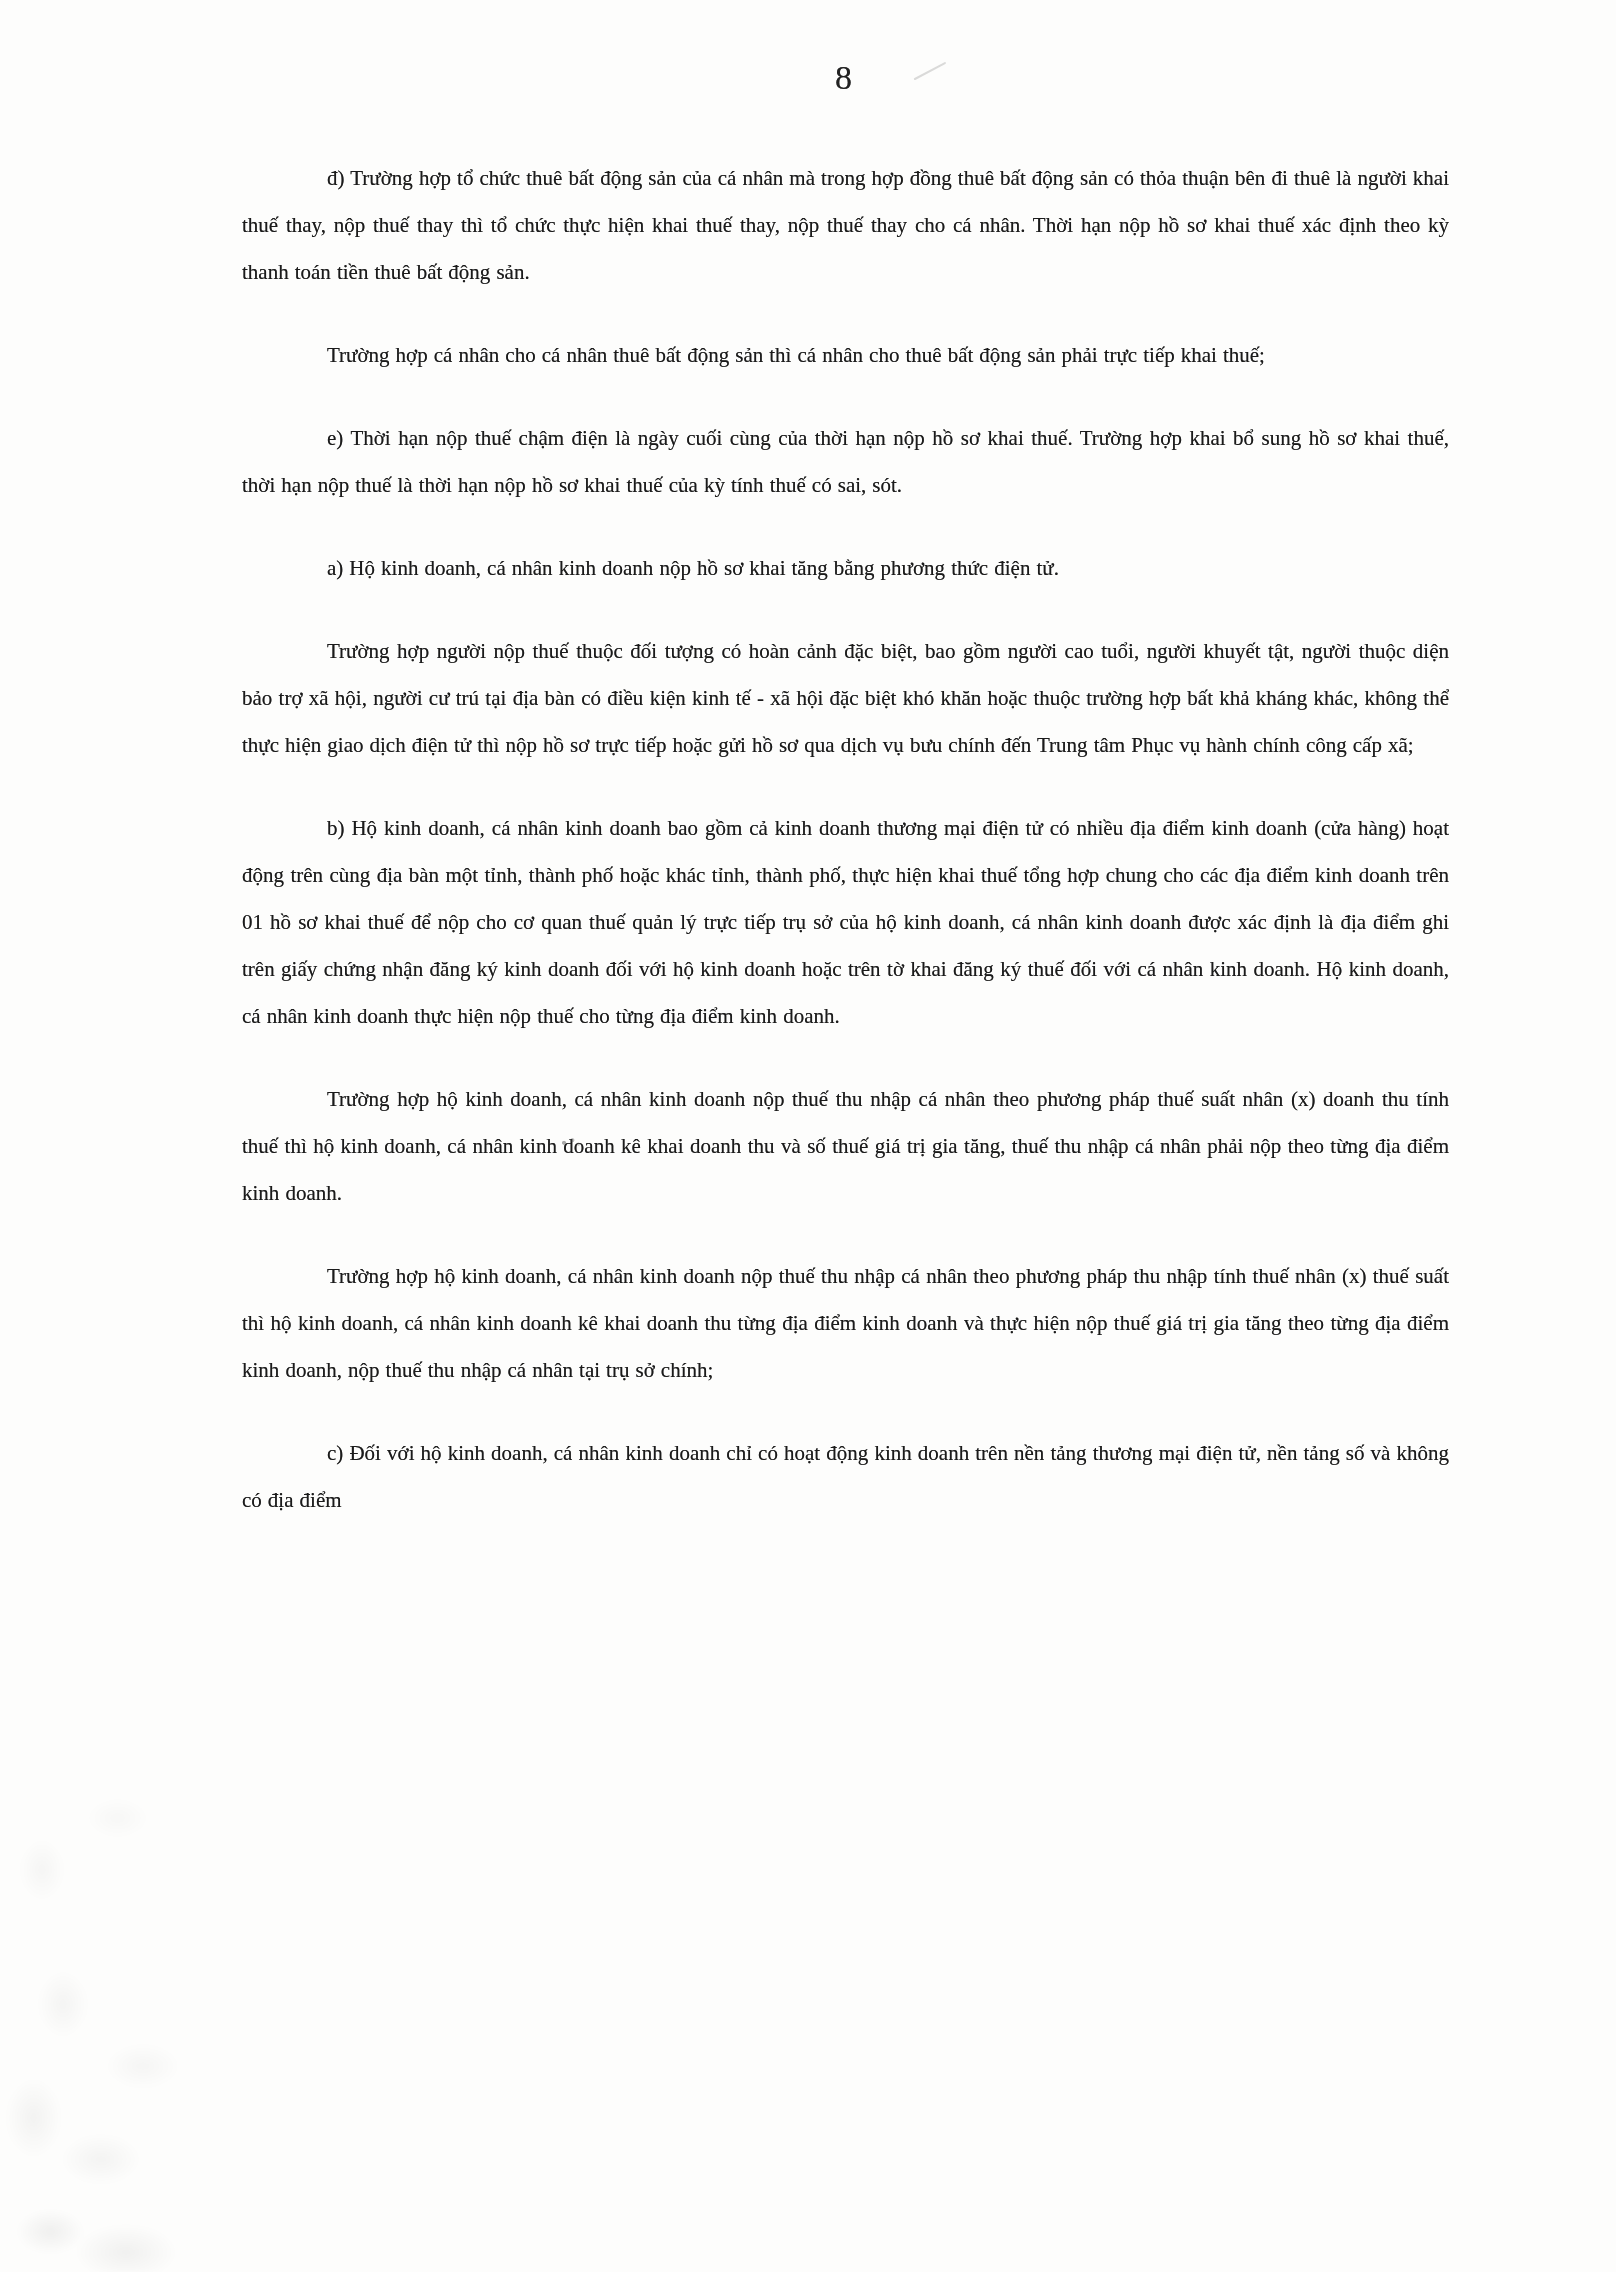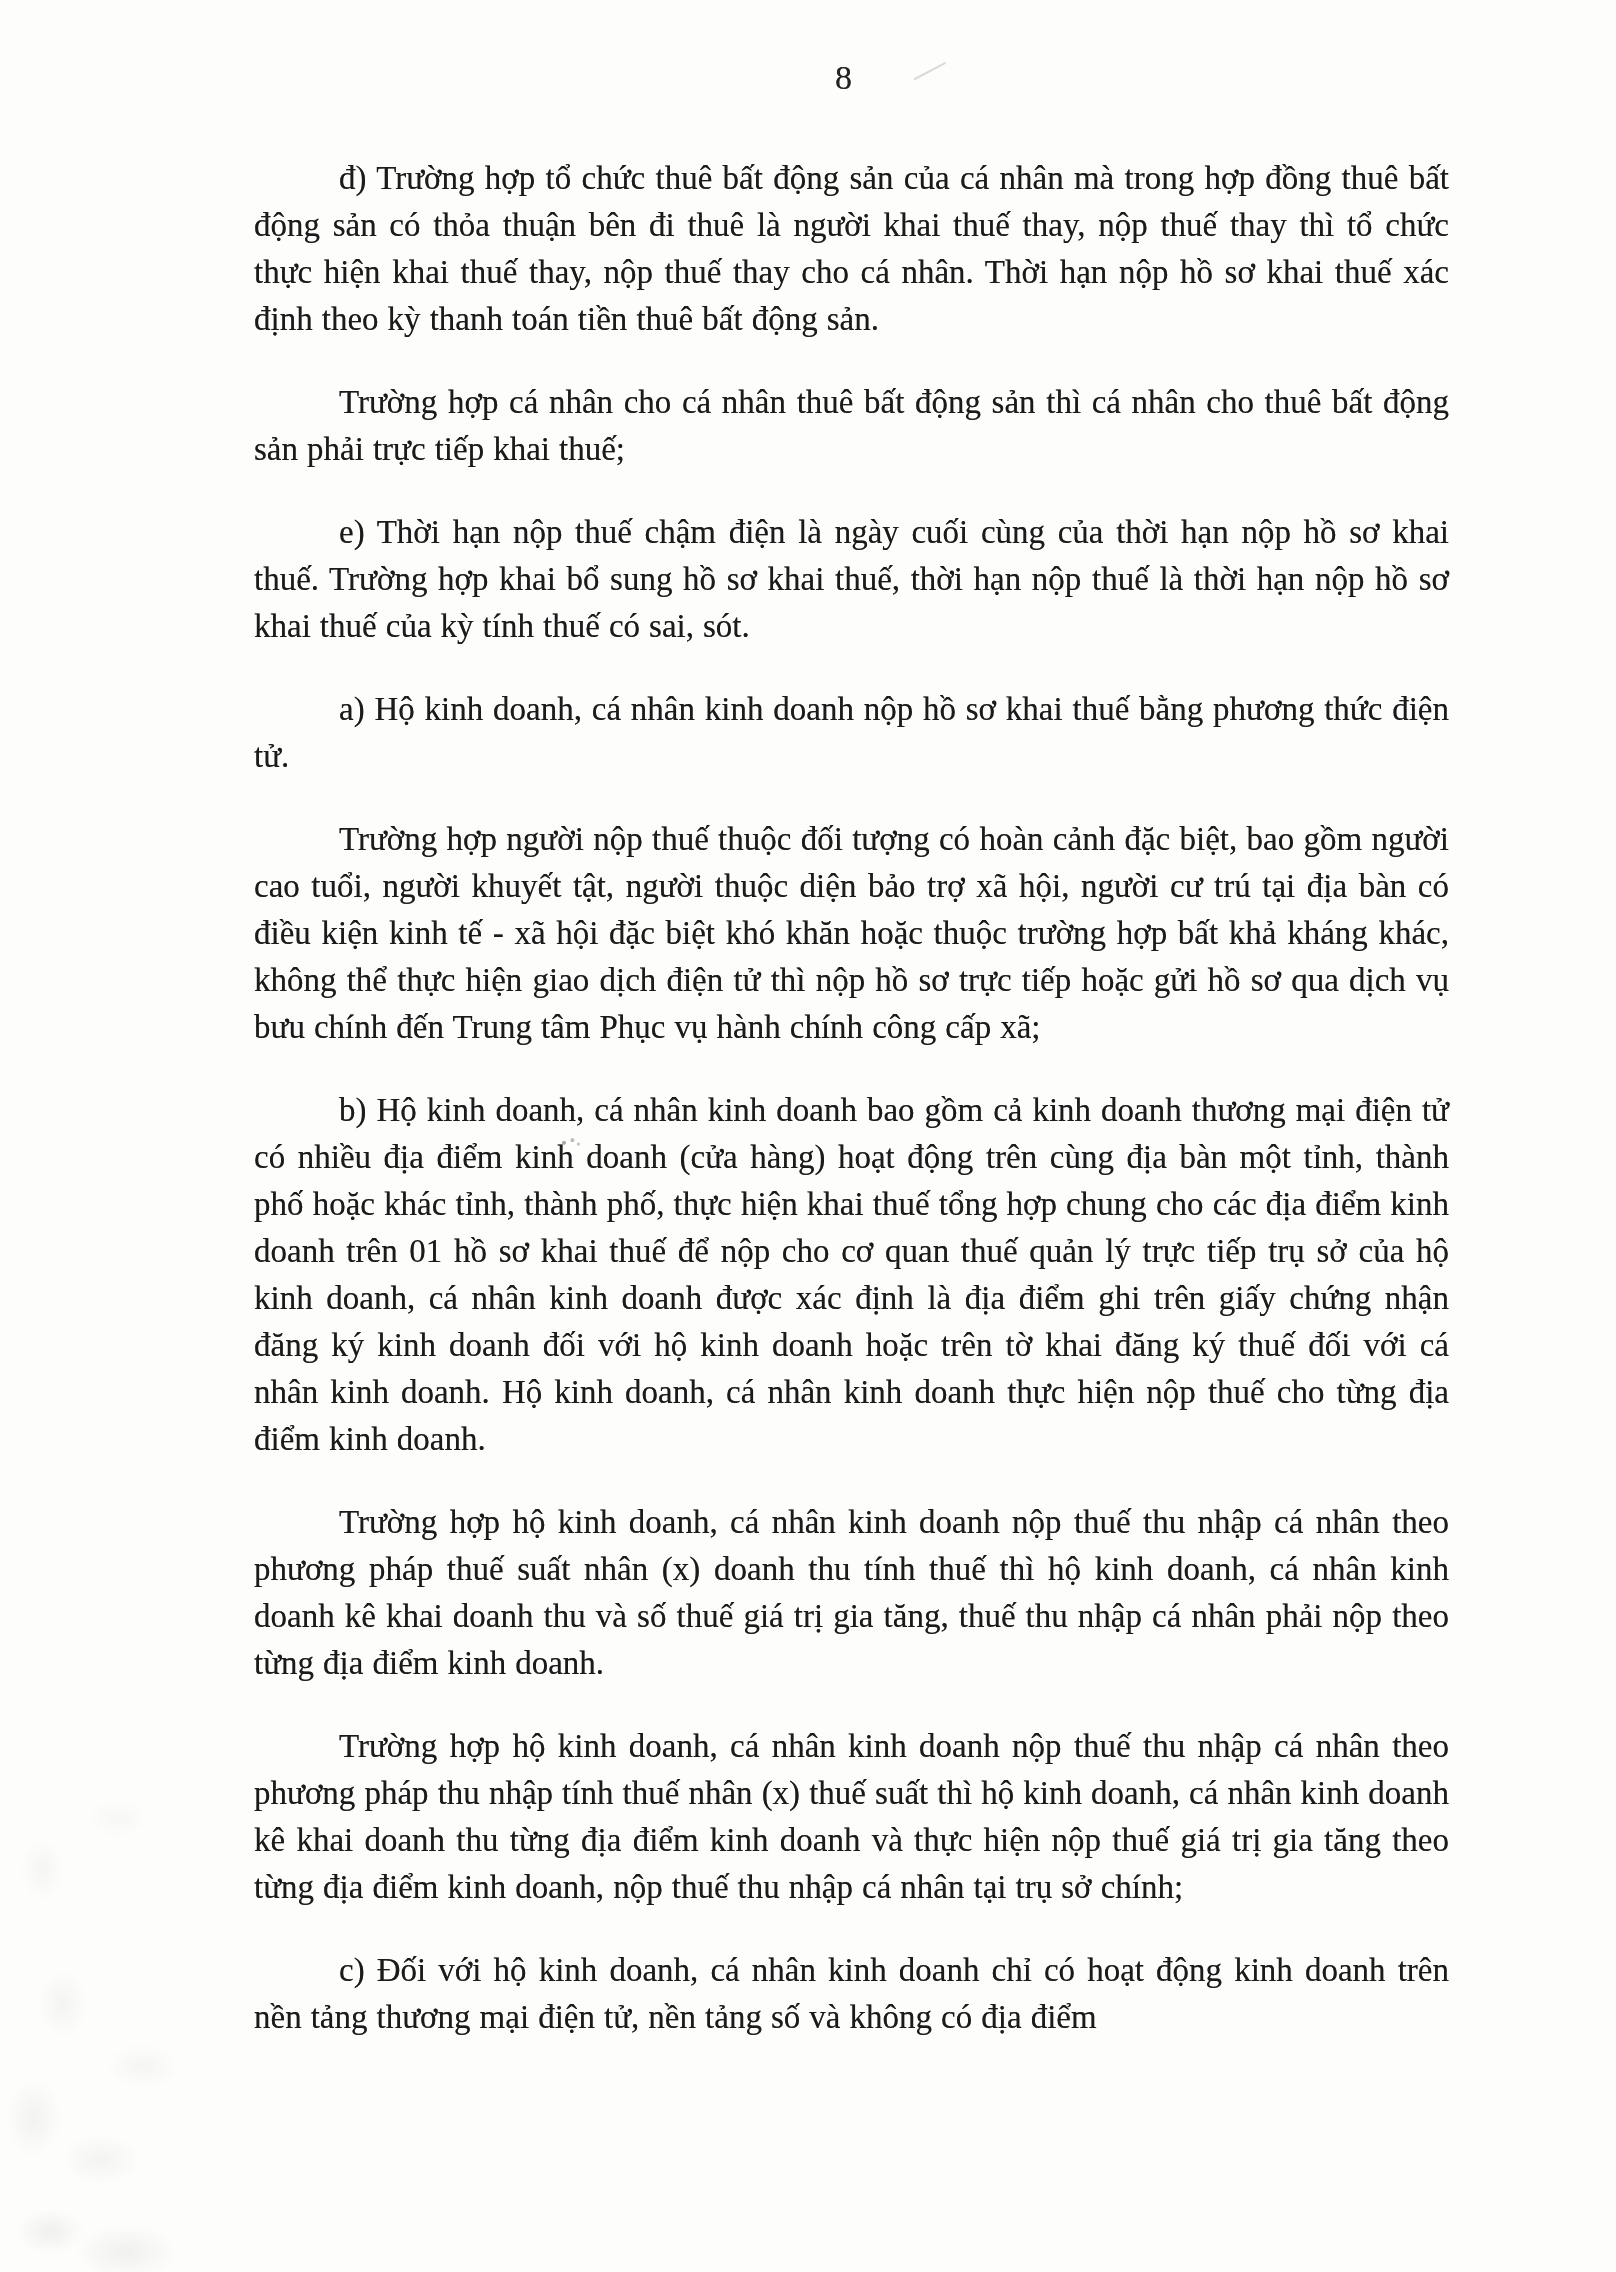--- a/index.html
+++ b/index.html
@@ -28,22 +28,22 @@
     color: #222;
     text-shadow: 0 0 0.5px rgba(0,0,0,0.5);
   }
   .body-text {
     position: absolute;
     top: 155px;
     left: 238px;
     width: 1211px;
   }
   .para {
-    margin: 0 0 36px 16px;
-    font-size: 33px;
+    margin: 0 0 36px 4px;
+    font-size: 21px;
     line-height: 47px;
     text-indent: 85px;
     text-align: justify;
     word-spacing: 0.8px;
     text-shadow: 0 0 0.5px rgba(0,0,0,0.55);
   }
   
   .corner-slash {
     position: absolute;
     left: 912px;
@@ -90,21 +90,21 @@
 <div class="page">
 
   <div class="page-number">8</div>
 
   <span class="corner-slash"></span>
 
   <div class="body-text">
     <p class="para">đ) Trường hợp tổ chức thuê bất động sản của cá nhân mà trong hợp đồng thuê bất động sản có thỏa thuận bên đi thuê là người khai thuế thay, nộp thuế thay thì tổ chức thực hiện khai thuế thay, nộp thuế thay cho cá nhân. Thời hạn nộp hồ sơ khai thuế xác định theo kỳ thanh toán tiền thuê bất động sản.</p>
     <p class="para">Trường hợp cá nhân cho cá nhân thuê bất động sản thì cá nhân cho thuê bất động sản phải trực tiếp khai thuế;</p>
     <p class="para">e) Thời hạn nộp thuế chậm điện là ngày cuối cùng của thời hạn nộp hồ sơ khai thuế. Trường hợp khai bổ sung hồ sơ khai thuế, thời hạn nộp thuế là thời hạn nộp hồ sơ khai thuế của kỳ tính thuế có sai, sót.</p>
-    <p class="para">a) Hộ kinh doanh, cá nhân kinh doanh nộp hồ sơ khai thuế bằng phương thức điện tử.</p>
+    <p class="para">a) Hộ kinh doanh, cá nhân kinh doanh nộp hồ sơ khai tăng bằng phương thức điện tử.</p>
     <p class="para">Trường hợp người nộp thuế thuộc đối tượng có hoàn cảnh đặc biệt, bao gồm người cao tuổi, người khuyết tật, người thuộc diện bảo trợ xã hội, người cư trú tại địa bàn có điều kiện kinh tế - xã hội đặc biệt khó khăn hoặc thuộc trường hợp bất khả kháng khác, không thể thực hiện giao dịch điện tử thì nộp hồ sơ trực tiếp hoặc gửi hồ sơ qua dịch vụ bưu chính đến Trung tâm Phục vụ hành chính công cấp xã;</p>
     <p class="para">b) Hộ kinh doanh, cá nhân kinh doanh bao gồm cả kinh doanh thương mại điện tử có nhiều địa điểm kinh doanh (cửa hàng) hoạt động trên cùng địa bàn một tỉnh, thành phố hoặc khác tỉnh, thành phố, thực hiện khai thuế tổng hợp chung cho các địa điểm kinh doanh trên 01 hồ sơ khai thuế để nộp cho cơ quan thuế quản lý trực tiếp trụ sở của hộ kinh doanh, cá nhân kinh doanh được xác định là địa điểm ghi trên giấy chứng nhận đăng ký kinh doanh đối với hộ kinh doanh hoặc trên tờ khai đăng ký thuế đối với cá nhân kinh doanh. Hộ kinh doanh, cá nhân kinh doanh thực hiện nộp thuế cho từng địa điểm kinh doanh.</p>
     <p class="para">Trường hợp hộ kinh doanh, cá nhân kinh doanh nộp thuế thu nhập cá nhân theo phương pháp thuế suất nhân (x) doanh thu tính thuế thì hộ kinh doanh, cá nhân kinh doanh kê khai doanh thu và số thuế giá trị gia tăng, thuế thu nhập cá nhân phải nộp theo từng địa điểm kinh doanh.</p>
     <p class="para">Trường hợp hộ kinh doanh, cá nhân kinh doanh nộp thuế thu nhập cá nhân theo phương pháp thu nhập tính thuế nhân (x) thuế suất thì hộ kinh doanh, cá nhân kinh doanh kê khai doanh thu từng địa điểm kinh doanh và thực hiện nộp thuế giá trị gia tăng theo từng địa điểm kinh doanh, nộp thuế thu nhập cá nhân tại trụ sở chính;</p>
     <p class="para">c) Đối với hộ kinh doanh, cá nhân kinh doanh chỉ có hoạt động kinh doanh trên nền tảng thương mại điện tử, nền tảng số và không có địa điểm</p>
   </div>
 
   <span class="smudge"></span>
   <div class="scan-noise"></div>
 

